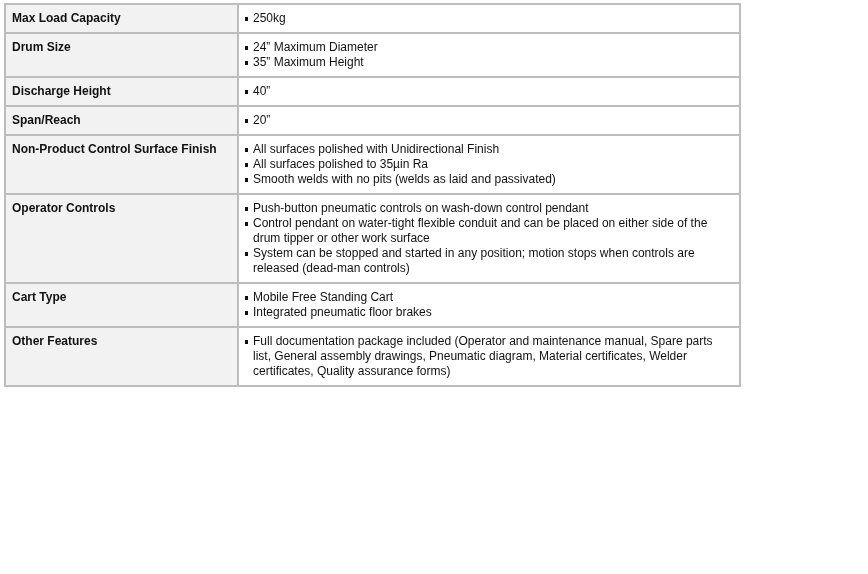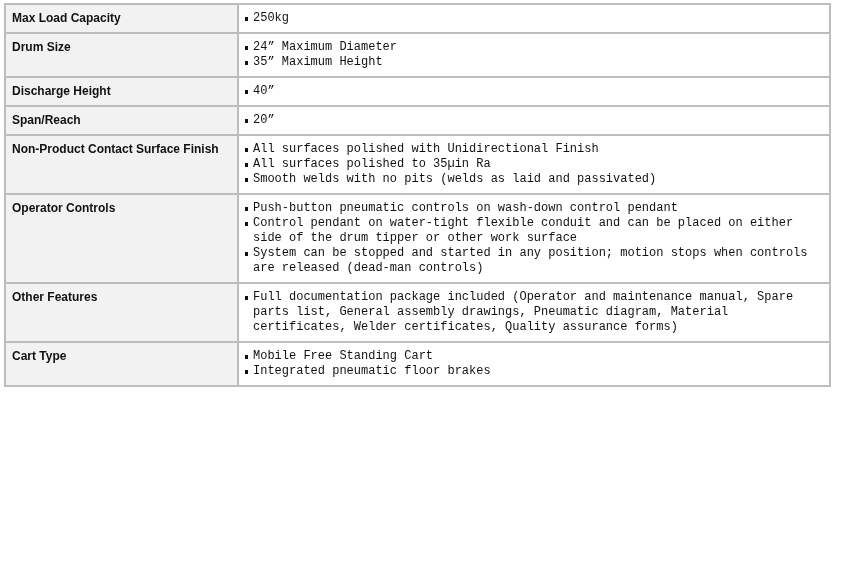--- a/index.html
+++ b/index.html
@@ -12,21 +12,21 @@
       height: 574px;
       overflow: hidden;
       font-family: "Liberation Sans", sans-serif;
       font-size: 12px;
       color: #111111;
     }
     .spec-table {
       position: absolute;
       left: 4px;
       top: 3px;
-      width: 827px;
+      width: 737px;
       border-collapse: collapse;
       table-layout: fixed;
     }
     .spec-table td {
       border: 2px solid #bdbdbd;
       vertical-align: top;
       padding: 6px 6px 6px 6px;
       line-height: 15px;
     }
     .spec-table td.label-cell {
@@ -40,21 +40,20 @@
       padding-left: 5px;
     }
     .bullet-list {
       list-style: none;
       margin: 0;
       padding: 0;
     }
     .bullet-list li {
       position: relative;
       padding-left: 9px;
-      font-family: Liberation Mono, monospace;
     }
     .bullet-list li::before {
       content: "";
       position: absolute;
       left: 1px;
       top: 6px;
       width: 3px;
       height: 4px;
       background: #111111;
     }
@@ -91,50 +90,50 @@
       </tr>
       <tr>
         <td class="label-cell">Span/Reach</td>
         <td class="value-cell">
           <ul class="bullet-list">
             <li>20”</li>
           </ul>
         </td>
       </tr>
       <tr>
-        <td class="label-cell">Non-Product Contact Surface Finish</td>
+        <td class="label-cell">Non-Product Control Surface Finish</td>
         <td class="value-cell">
           <ul class="bullet-list">
             <li>All surfaces polished with Unidirectional Finish</li>
             <li>All surfaces polished to 35µin Ra</li>
             <li>Smooth welds with no pits (welds as laid and passivated)</li>
           </ul>
         </td>
       </tr>
       <tr>
         <td class="label-cell">Operator Controls</td>
         <td class="value-cell">
           <ul class="bullet-list">
             <li>Push-button pneumatic controls on wash-down control pendant</li>
             <li>Control pendant on water-tight flexible conduit and can be placed on either side of the drum tipper or other work surface</li>
             <li>System can be stopped and started in any position; motion stops when controls are released (dead-man controls)</li>
           </ul>
         </td>
       </tr>
       <tr>
-        <td class="label-cell">Other Features</td>
-        <td class="value-cell">
-          <ul class="bullet-list">
-            <li>Full documentation package included (Operator and maintenance manual, Spare parts list, General assembly drawings, Pneumatic diagram, Material certificates, Welder certificates, Quality assurance forms)</li>
-          </ul>
-        </td>
-      </tr>
-      <tr>
         <td class="label-cell">Cart Type</td>
         <td class="value-cell">
           <ul class="bullet-list">
             <li>Mobile Free Standing Cart</li>
             <li>Integrated pneumatic floor brakes</li>
           </ul>
         </td>
       </tr>
+      <tr>
+        <td class="label-cell">Other Features</td>
+        <td class="value-cell">
+          <ul class="bullet-list">
+            <li>Full documentation package included (Operator and maintenance manual, Spare parts list, General assembly drawings, Pneumatic diagram, Material certificates, Welder certificates, Quality assurance forms)</li>
+          </ul>
+        </td>
+      </tr>
     </tbody>
 </table>
 
 </body></html>

